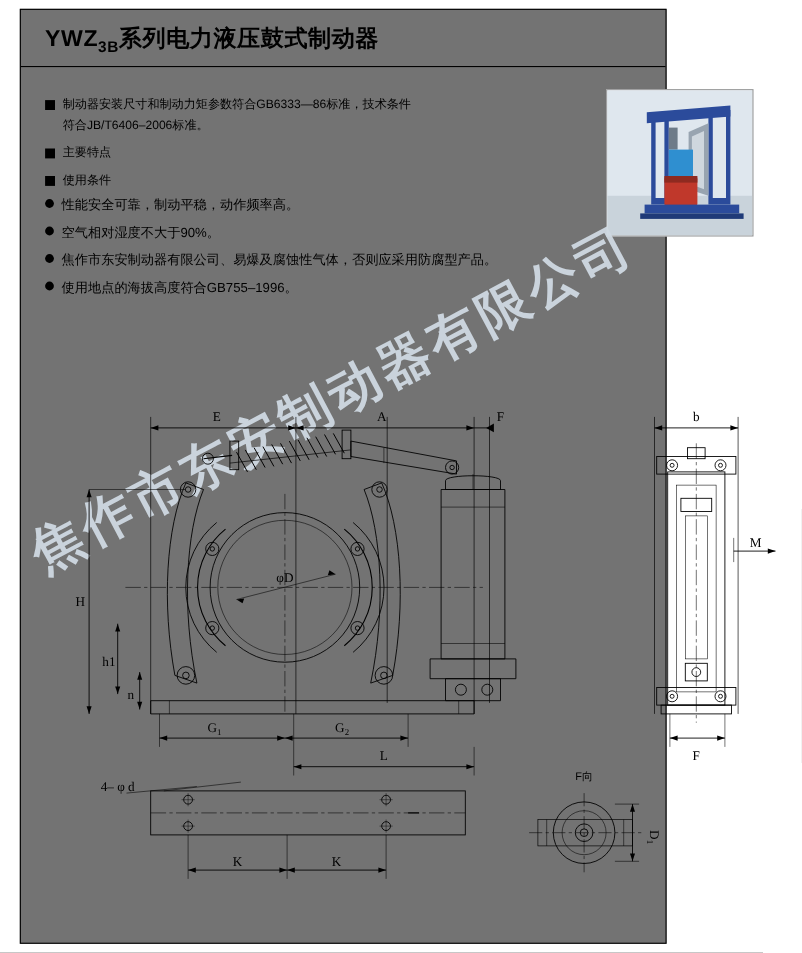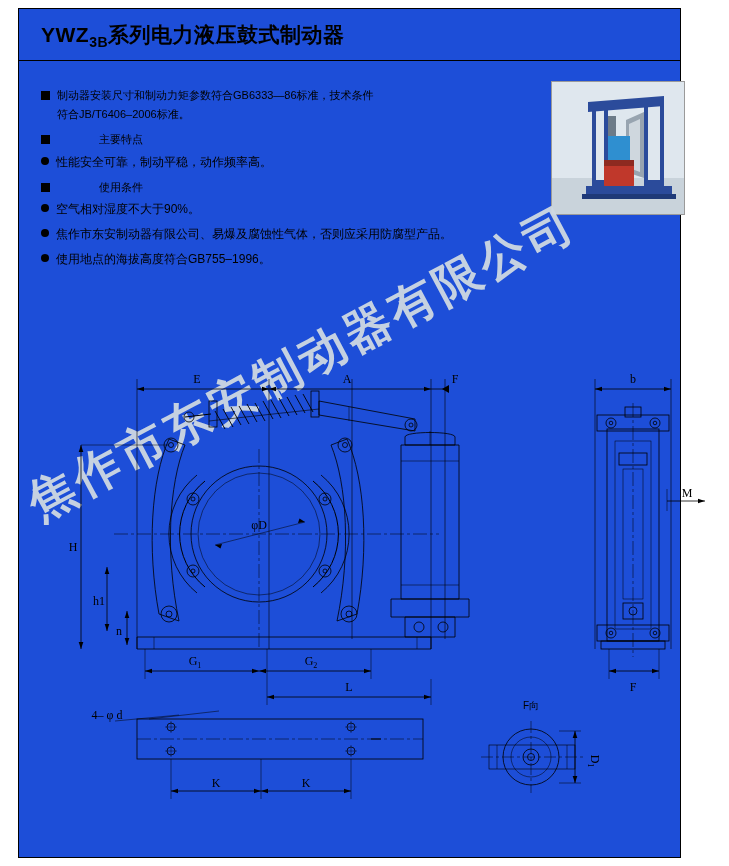--- a/index.html
+++ b/index.html
@@ -9,23 +9,23 @@
     height: 866px;
     background: #ffffff;
     font-family: "Liberation Sans", sans-serif;
     color: #000;
     position: relative;
     overflow: hidden;
   }
   .page {
     position: absolute;
     left: 18px; top: 8px;
-    width: 663px; height: 850px;
+    width: 588px; height: 850px;
     border: 1px solid #000;
-    background: #1d4ed8;
+    background: #737373;
     padding-left: 20px;
   }
   .title-bar {
     position: absolute;
     left: 0; top: 0;
     width: 100%;
     height: 52px;
     border-bottom: 1px solid #000;
   }
   .title-text {
@@ -66,21 +66,21 @@
     font-size: 11px;
     font-weight: normal;
     line-height: 1.5;
   }
   .lbl-norm {
     font-size: 12px;
     line-height: 1.5;
   }
   .std-line { margin-bottom: 2px; }
   .std-line .lbl-bold { width: 480px; }
-  .heading { margin-top: 8px; margin-bottom: 5px; gap: 42px; }
+  .heading { margin-top: 8px; margin-bottom: 5px; }
   .item { margin-bottom: 7px; }
 
   
   .photo-frame {
     position: absolute;
     left: 532px; top: 72px;
     width: 134px; height: 134px;
     border: 1px solid #9a9a9a;
     background: #e9eef2;
     overflow: hidden;
@@ -164,28 +164,28 @@
       <span class="lbl-bold">制动器安装尺寸和制动力矩参数符合GB6333—86标准，技术条件</span>
     </div>
     <div class="line std-line" style="padding-left:16px; margin-bottom:9px;align-items:flex-end;">
       <span class="lbl-bold">符合JB/T6406–2006标准。</span>
     </div>
 
     <div class="line heading">
       <span class="sq-bullet"></span>
       <span class="lbl-bold">主要特点</span>
     </div>
+    <div class="line heading">
+      <span class="sq-bullet"></span>
+      <span class="lbl-bold">使用条件</span>
+    </div>
+
     <div class="line item">
       <span class="dot-bullet"></span>
       <span class="lbl-norm">性能安全可靠，制动平稳，动作频率高。</span>
-    </div>
-
-    <div class="line heading">
-      <span class="sq-bullet"></span>
-      <span class="lbl-bold">使用条件</span>
     </div>
 
     <div class="line item">
       <span class="dot-bullet"></span>
       <span class="lbl-norm">空气相对湿度不大于90%。</span>
     </div>
     <div class="line item">
       <span class="dot-bullet"></span>
       <span class="lbl-norm">焦作市东安制动器有限公司、易爆及腐蚀性气体，否则应采用防腐型产品。</span>
     </div>

